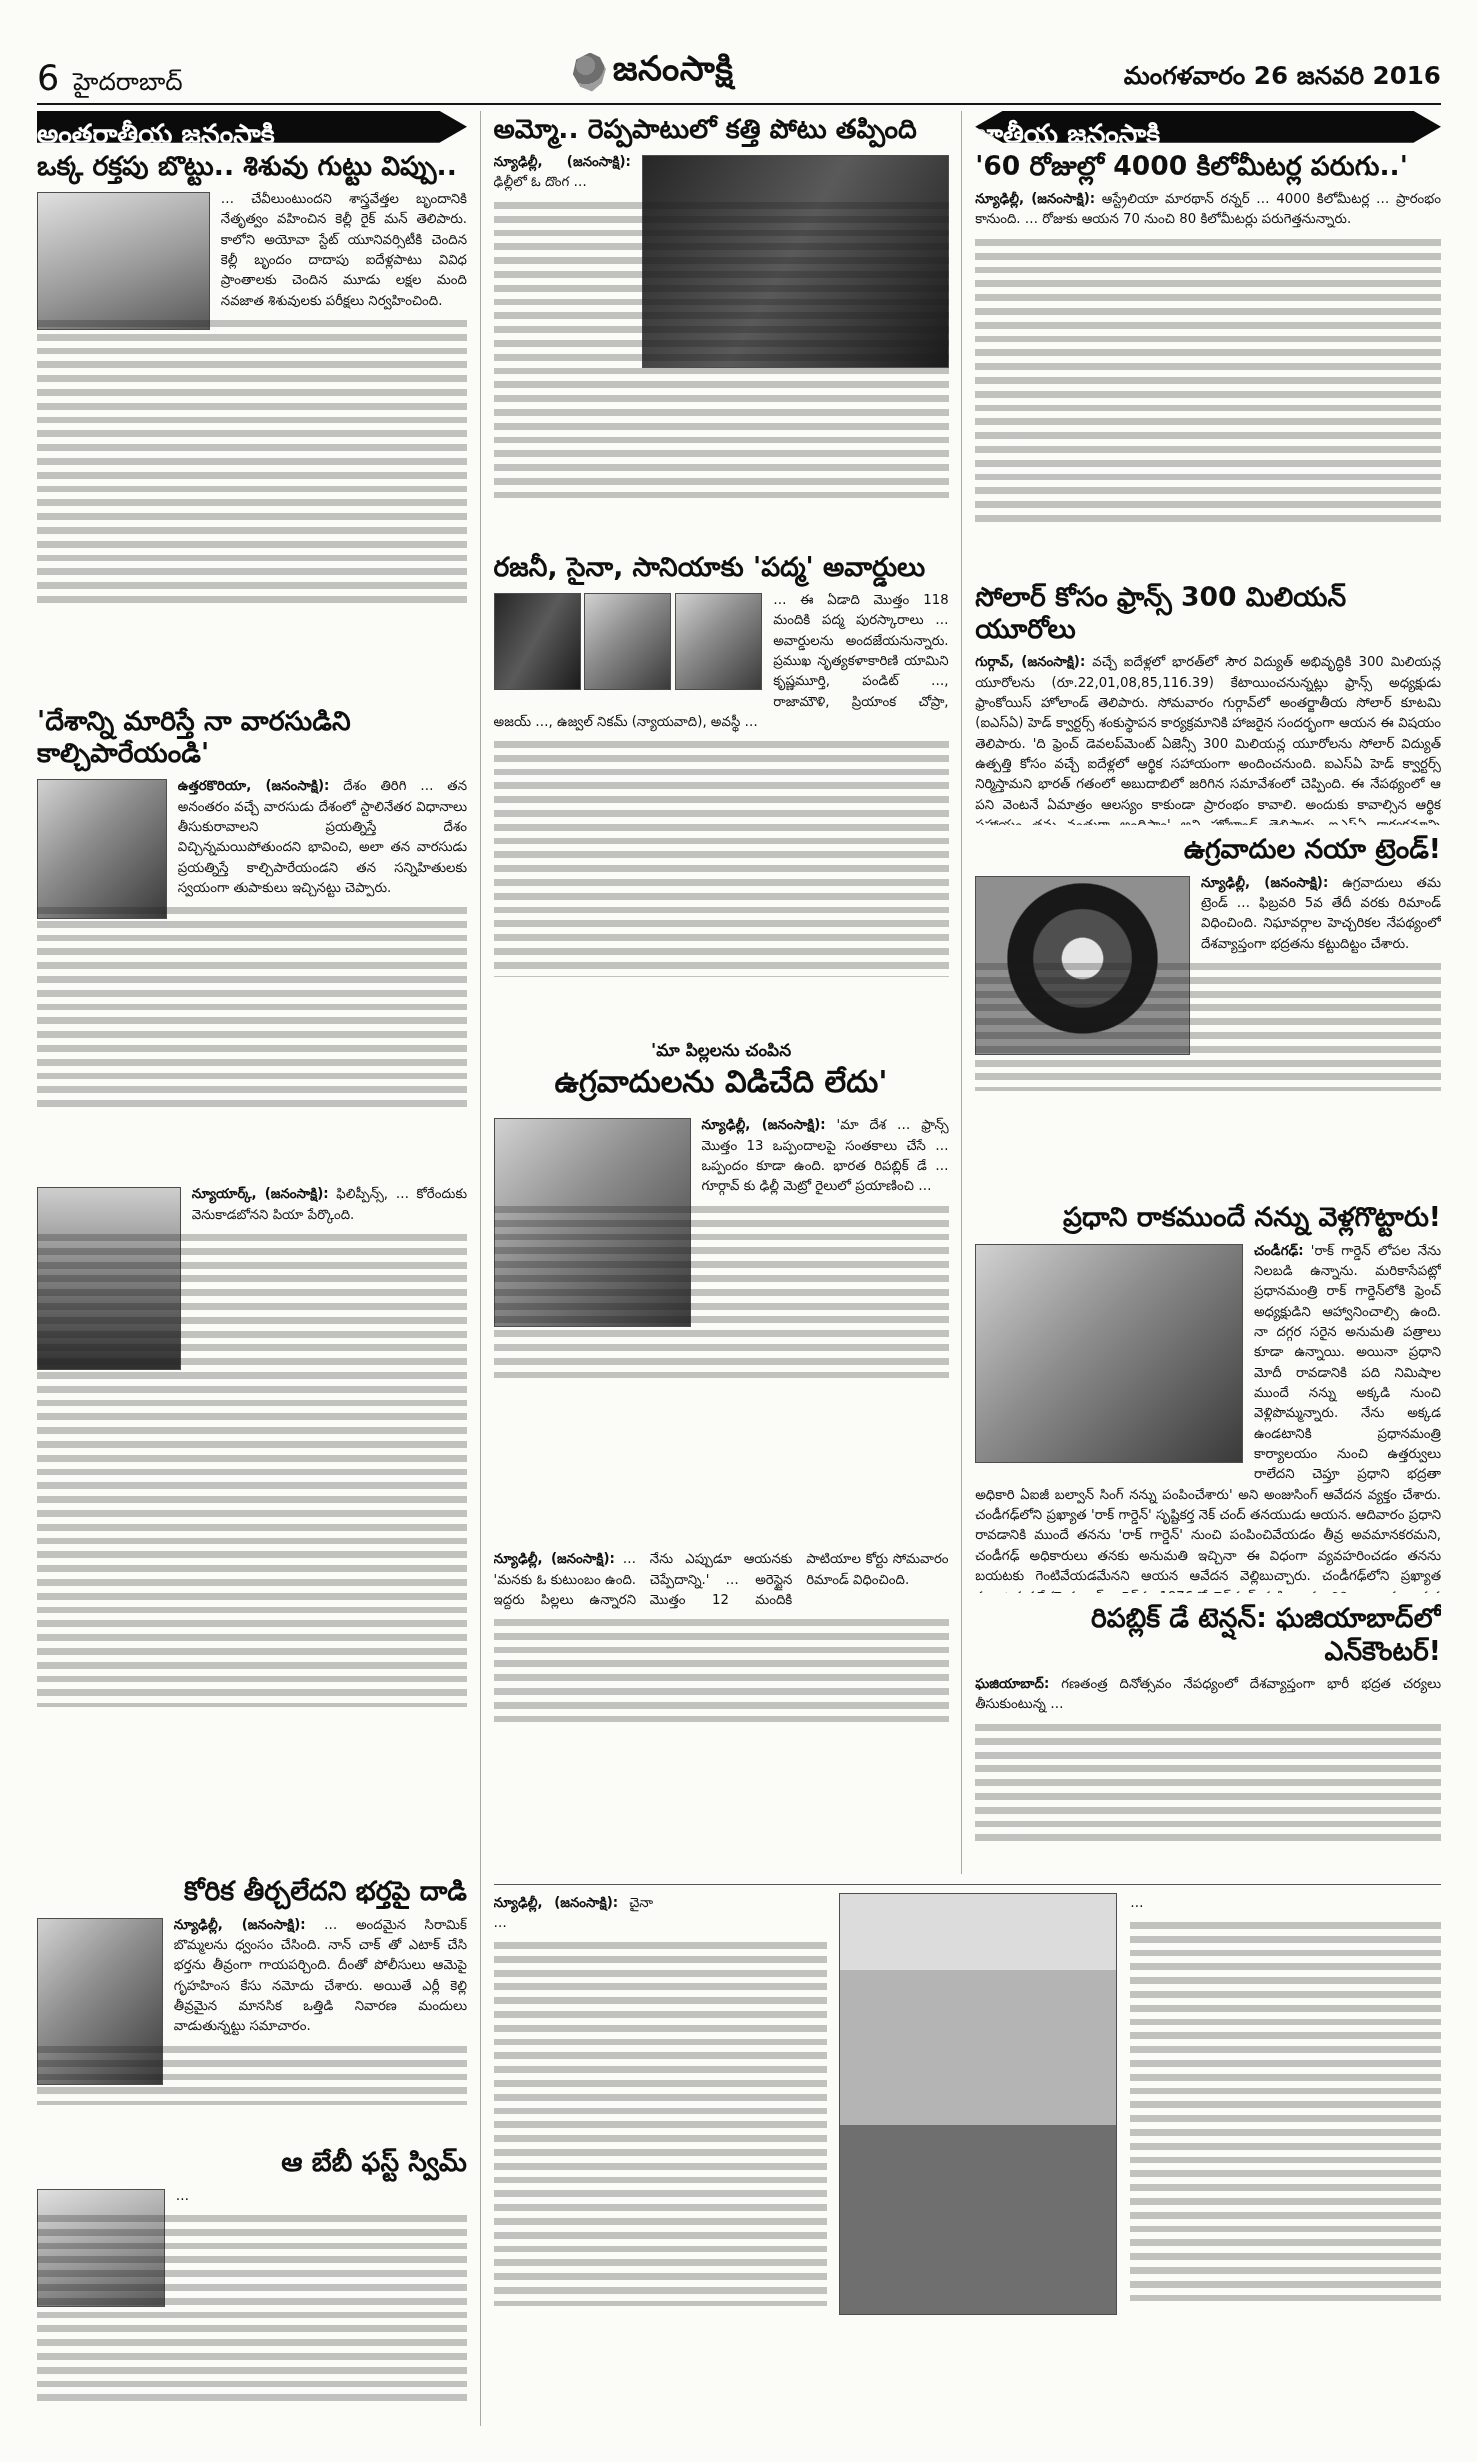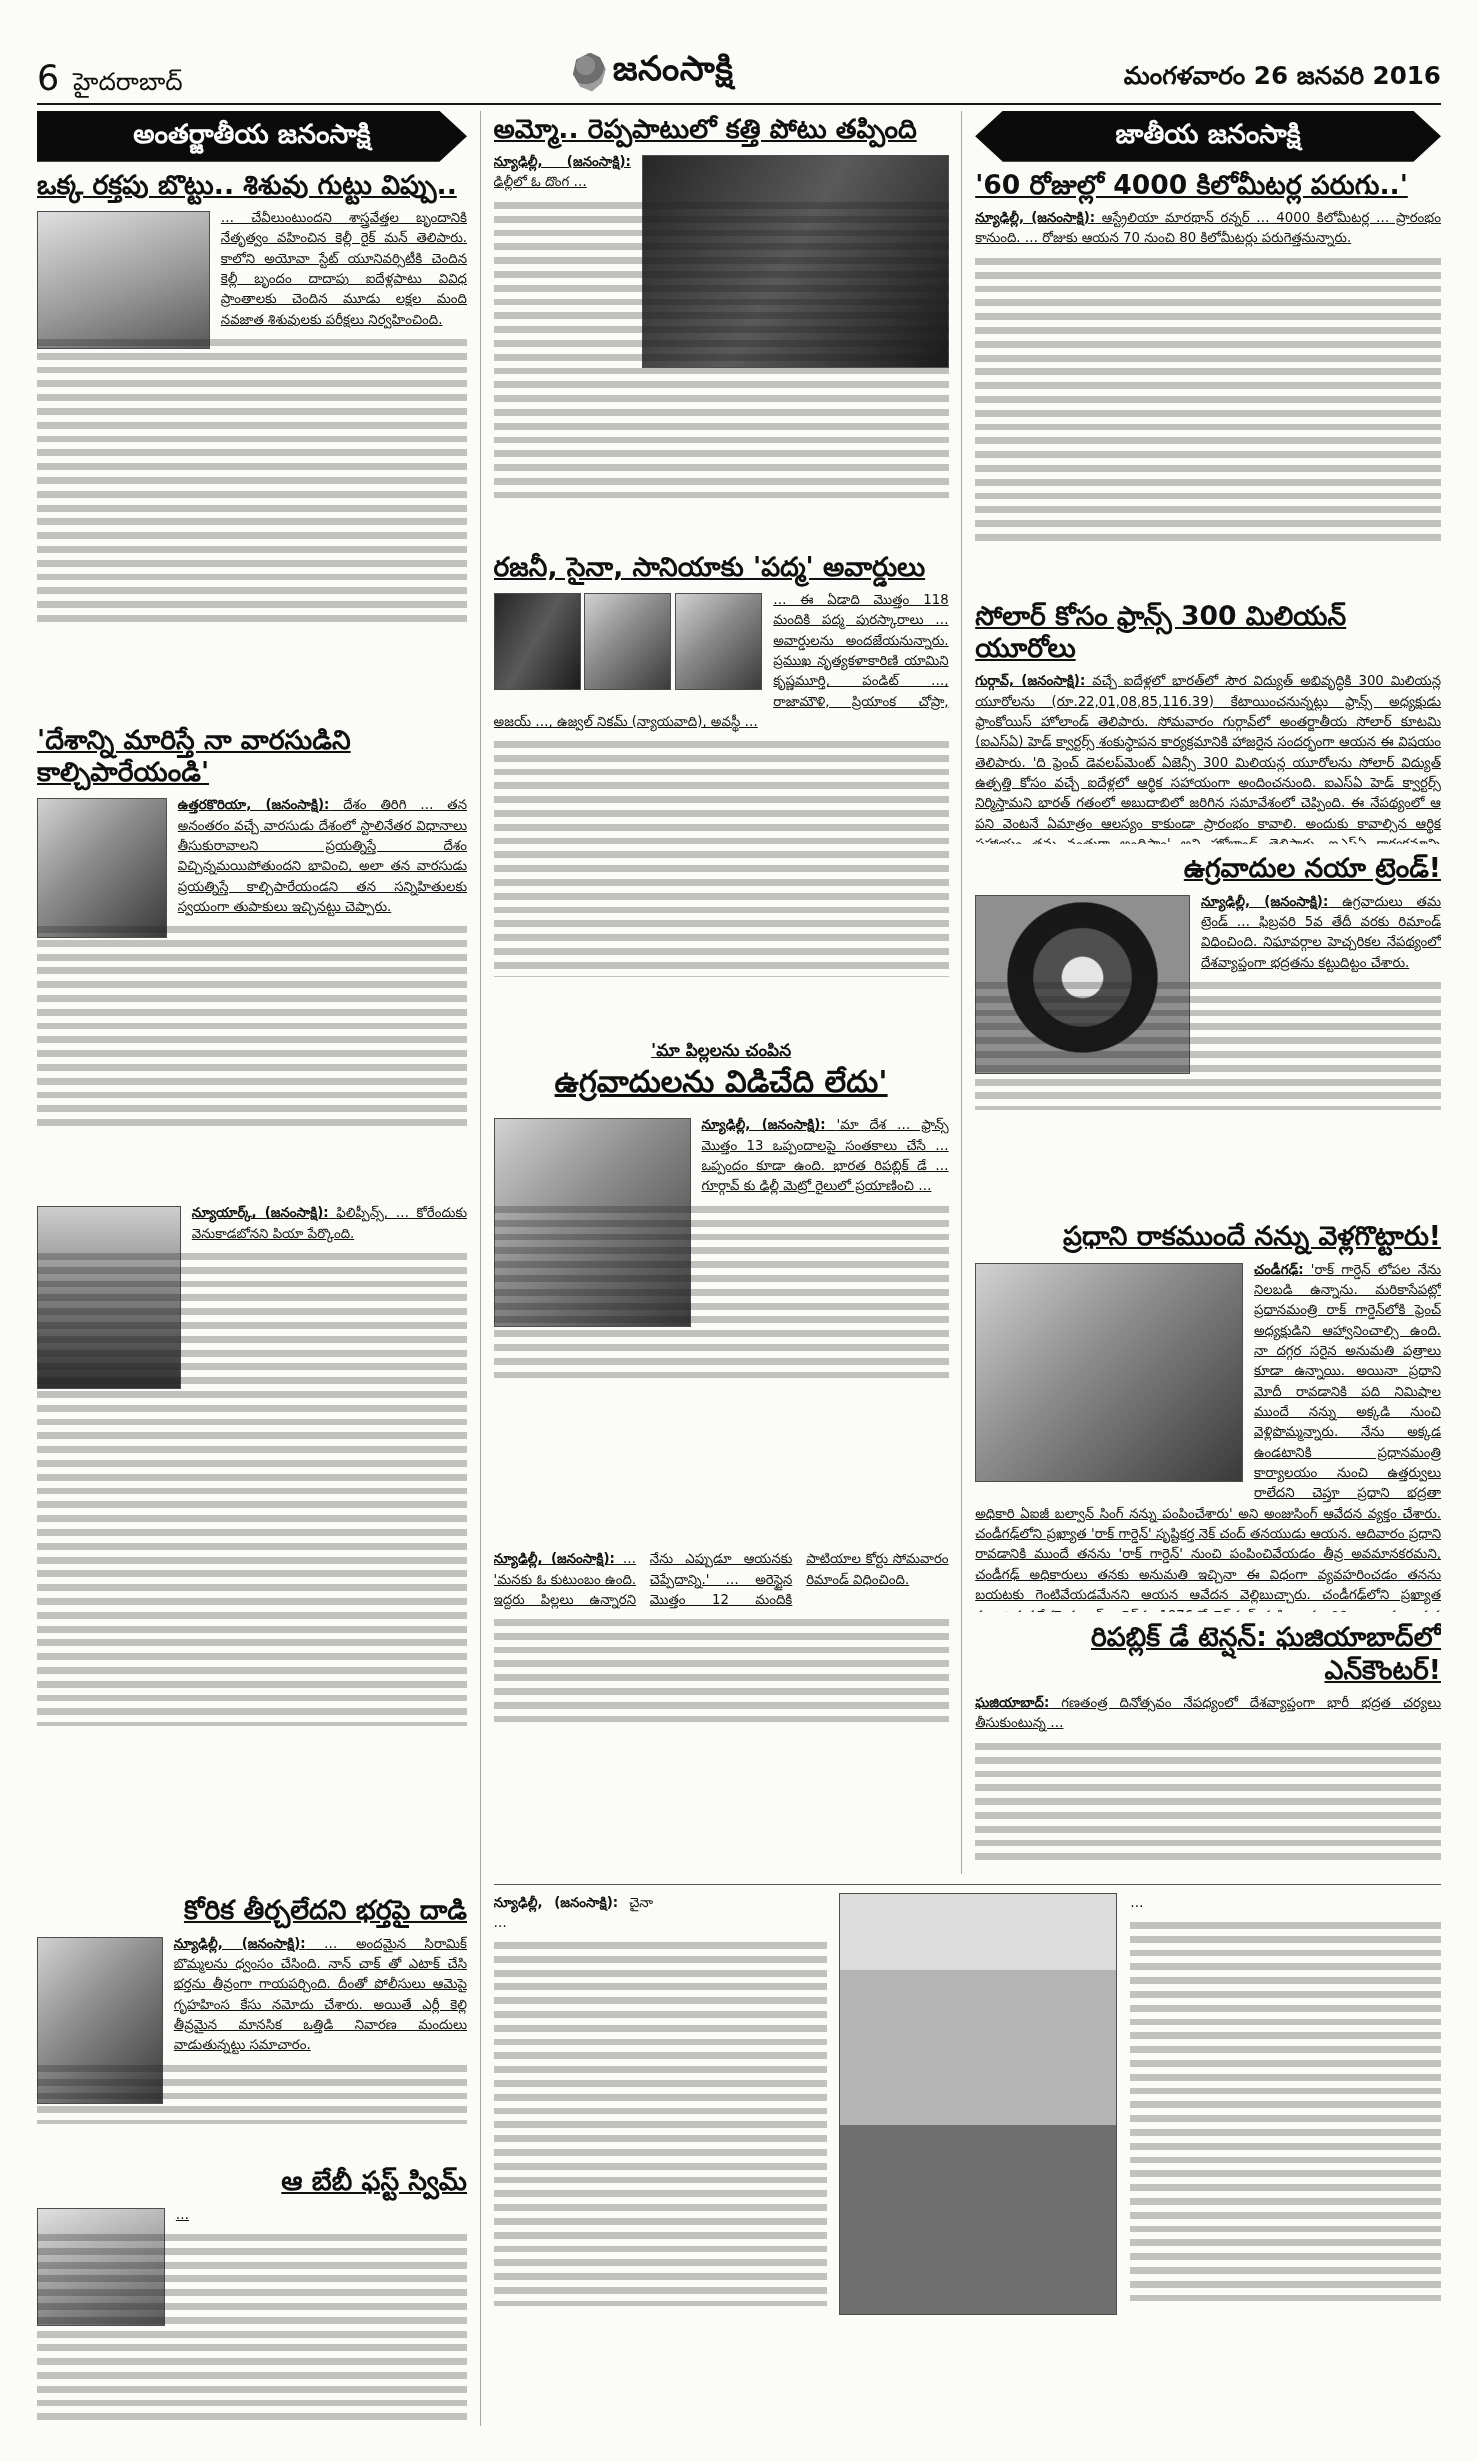--- a/index.html
+++ b/index.html
@@ -20,25 +20,25 @@
   .top-rule{border-top:2.5px solid #161616;margin-top:6.9px;}
   
   .columns{display:flex;margin-top:5.9px;height:2315px;}
   .col-left{width:430px;flex:none;overflow:hidden;height:100%;}
   .vr{width:1px;background:#a9a9a4;margin:0 12.8px;flex:none;}
   .right-wrap{flex:1;display:flex;flex-direction:column;min-width:0;height:100%;}
   .top-cols{display:flex;height:1763px;flex:none;}
   .col-mid{width:455px;flex:none;overflow:hidden;}
   .col-right{flex:1;min-width:0;overflow:hidden;}
   
-  .banner{background:#0b0b0b;color:#fff;text-align:center;font-weight:bold;
-          font-size:26.6px;height:51px;line-height:46px;margin-bottom:4.9px;}
+  .banner{background:#0b0b0b;color:#fff;text-align:left;font-weight:bold;
+          font-size:26.6px;height:32px;line-height:46px;margin-bottom:4.9px;}
   .banner-left{clip-path:polygon(0 0,calc(100% - 27.6px) 0,100% 50%,calc(100% - 27.6px) 100%,0 100%);}
   .banner-right{clip-path:polygon(27.6px 0,calc(100% - 27.6px) 0,100% 50%,calc(100% - 27.6px) 100%,27.6px 100%,0 50%);}
-  .story{overflow:hidden;margin-bottom:6.9px;text-decoration:underline;}
+  .story{overflow:hidden;margin-bottom:6.9px;}
   .headline{font-size:26.6px;line-height:1.22;font-weight:bold;margin:2px 0 6.9px;}
   .headline.center{text-align:right;}
   .quote-head{text-align:center;margin:9.9px 0 7.9px;}
   .quote-head .l1{font-size:17px;font-weight:bold;display:block;}
   .quote-head .l2{font-size:30.5px;font-weight:bold;display:block;}
   .copy{font-size:13.3px;line-height:1.53;text-align:justify;margin:0;}
   .byline{font-weight:bold;}
   .cols3{column-count:3;column-gap:13.8px;}
   .cols2{column-count:2;column-gap:13.8px;}
   

